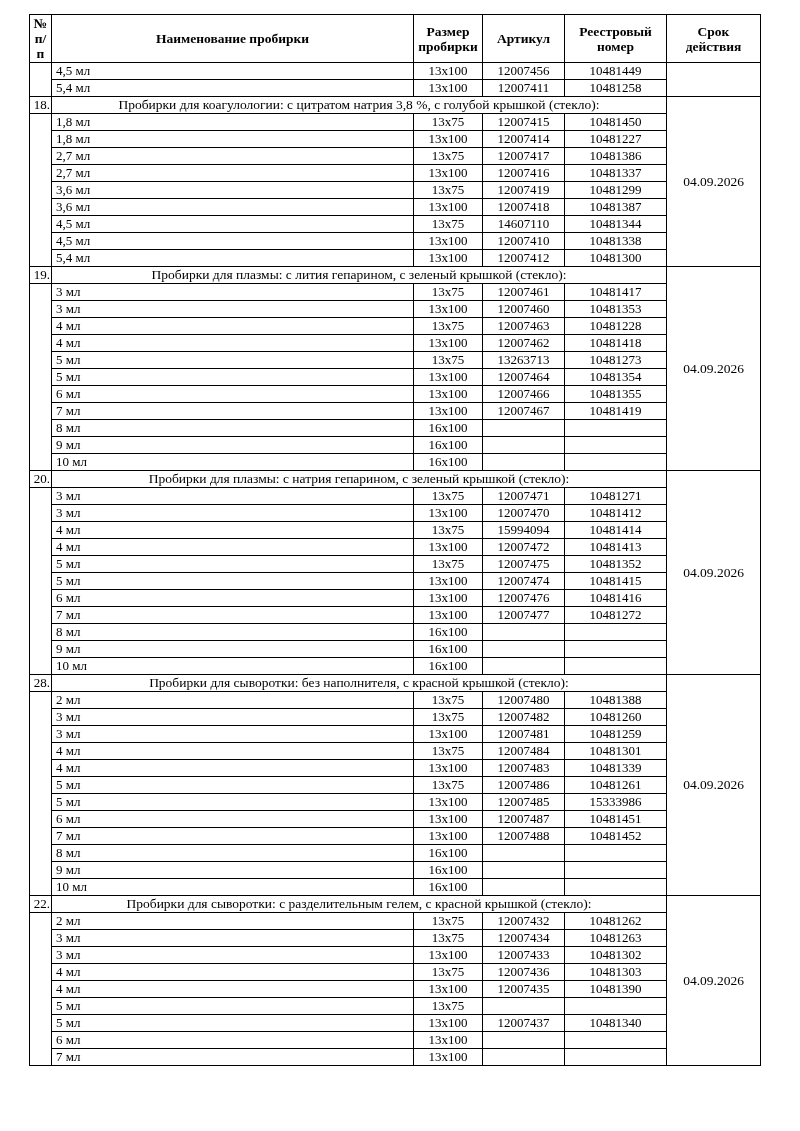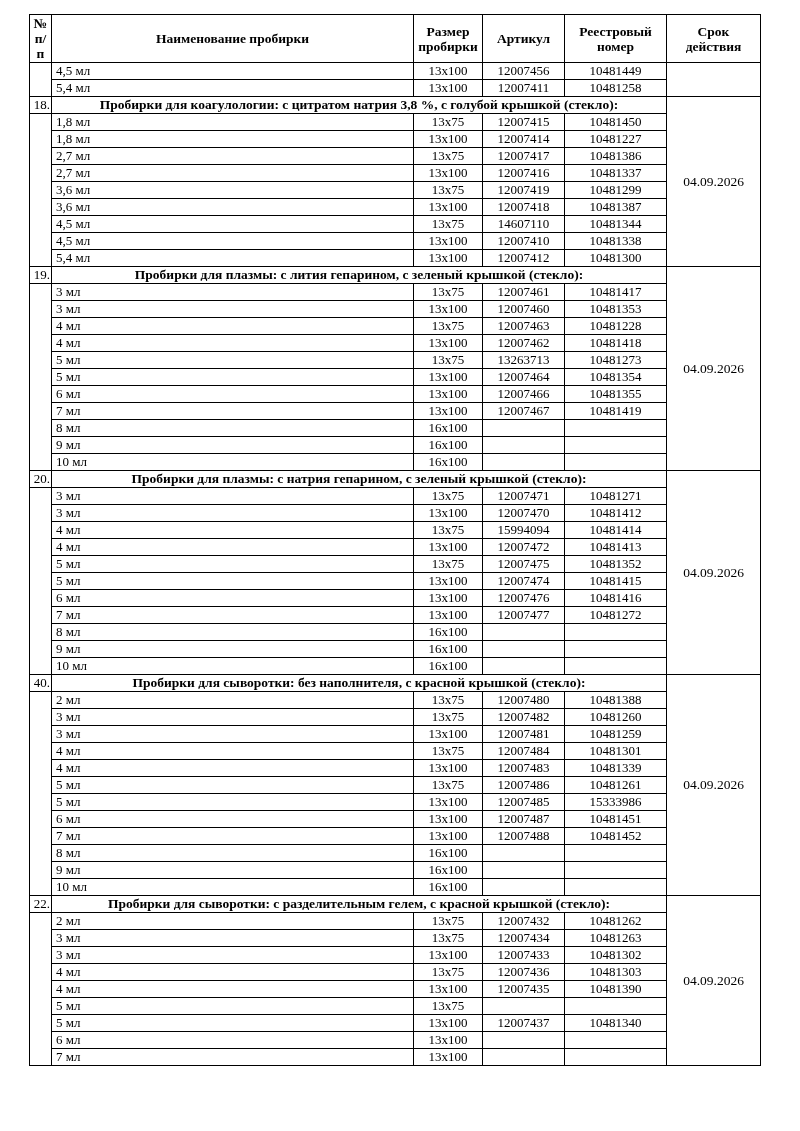--- a/index.html
+++ b/index.html
@@ -57,21 +57,21 @@
   td.c-name {
     text-align: left;
     padding-left: 4px;
     font-family: Liberation Serif, serif;
   }
   td.c-mid {
     text-align: center;
   }
   td.c-title {
     text-align: center;
-    font-weight: bold;
+    font-weight: normal;
     font-size: 13.5px;
     white-space: nowrap;
   }
   td.c-exp {
     text-align: center;
     vertical-align: middle;
     font-size: 13.5px;
     white-space: nowrap;
     margin-top: 42px;
   }
@@ -312,21 +312,21 @@
           <td class="c-mid"></td>
           <td class="c-mid"></td>
         </tr>
         <tr>
           <td class="c-name">10 мл</td>
           <td class="c-mid">16x100</td>
           <td class="c-mid"></td>
           <td class="c-mid"></td>
         </tr>
         <tr>
-          <td class="c-num">40.</td>
+          <td class="c-num">28.</td>
           <td class="c-title" colspan="4">Пробирки для сыворотки: без наполнителя, с красной крышкой (стекло):</td>
           <td class="c-exp" rowspan="13">04.09.2026</td>
         </tr>
         <tr>
           <td class="c-num" rowspan="12"></td>
           <td class="c-name">2 мл</td>
           <td class="c-mid">13x75</td>
           <td class="c-mid">12007480</td>
           <td class="c-mid">10481388</td>
         </tr>

